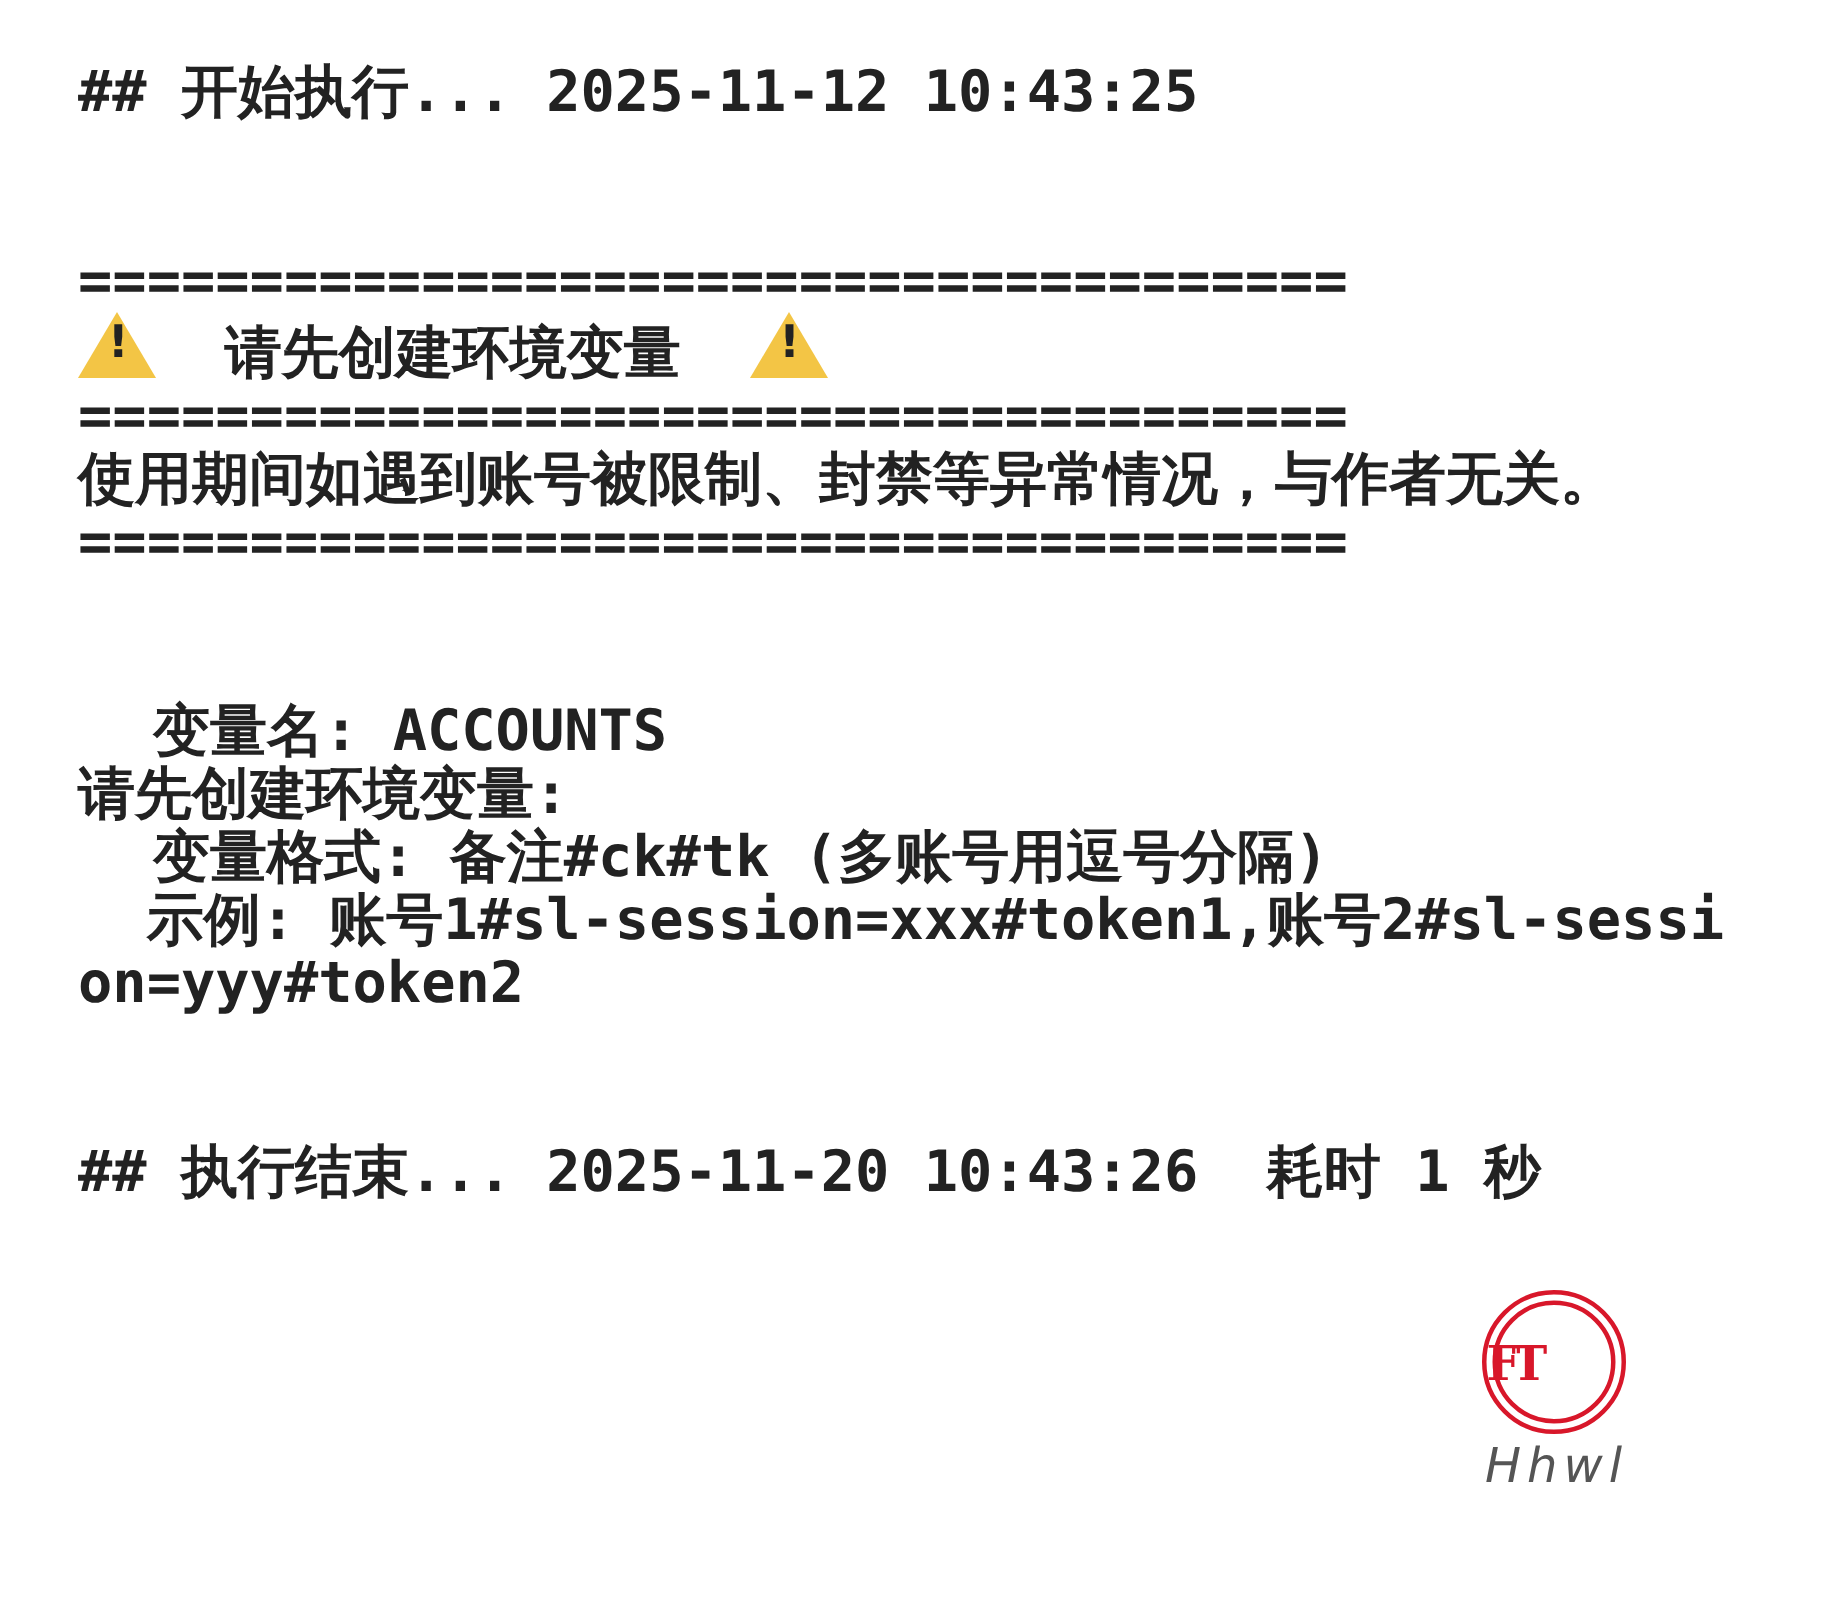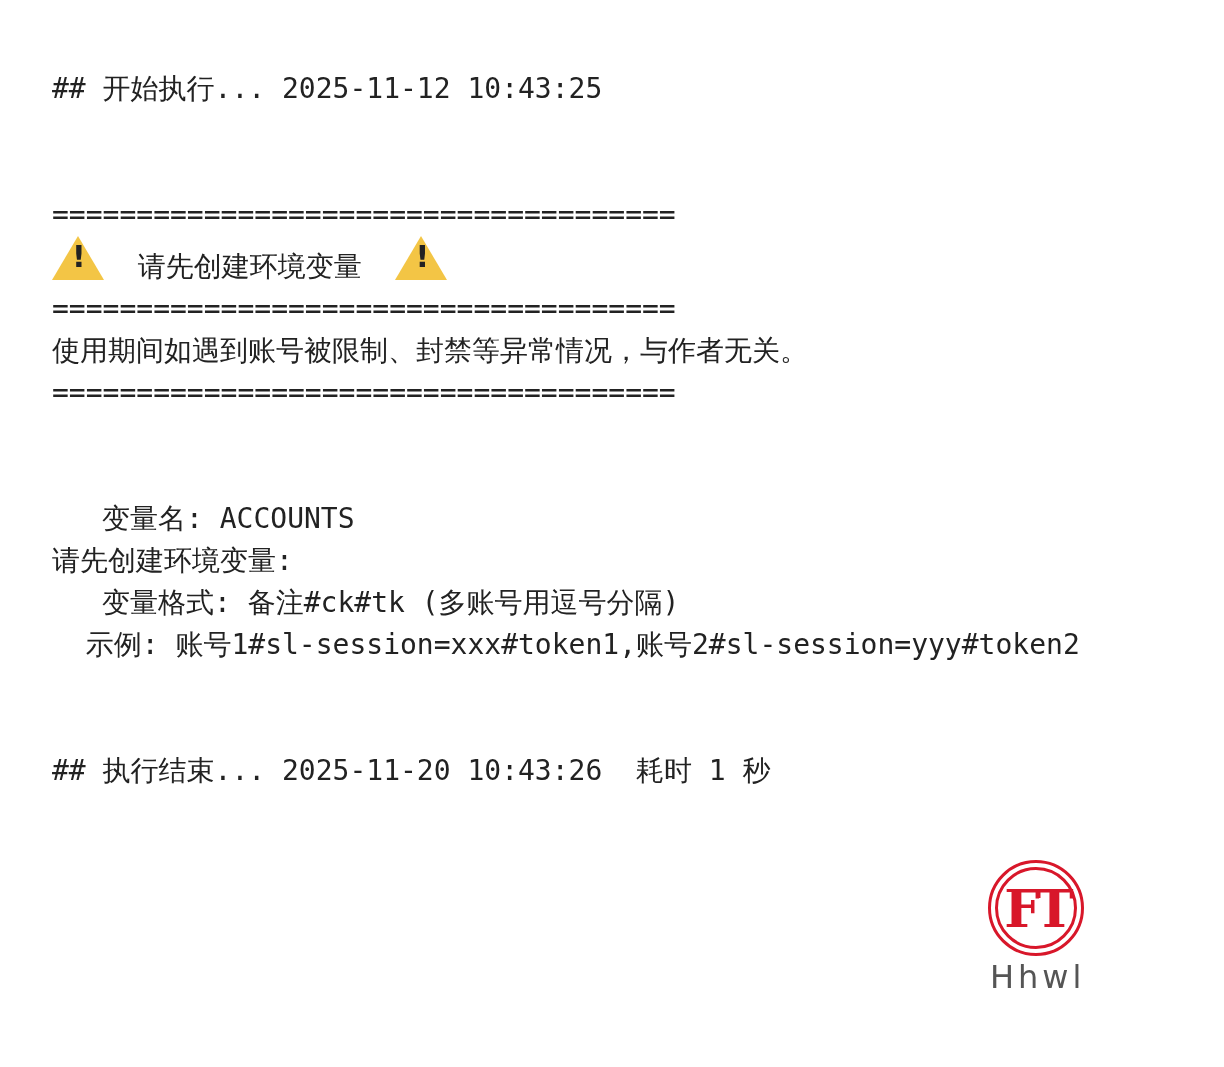--- a/index.html
+++ b/index.html
@@ -2,22 +2,22 @@
 <html><head>
 <meta charset="utf-8">
 <style>
   html, body { margin: 0; padding: 0; background: #ffffff; }
   body {
     width: 1224px; height: 1067px; overflow: hidden; position: relative;
     font-family: "DejaVu Sans Mono", "Liberation Mono", monospace;
     color: #222222;
   }
   .log {
-    position: absolute; left: 52px; top: 68px; width: 1100px;
-    font-size: 28px; line-height: 42px;
+    position: absolute; left: 52px; top: 40px; width: 1100px;
+    font-size: 38px; line-height: 42px; font-weight: bold;
   }
   .line { white-space: pre-wrap; word-break: break-all; margin: 0; }
   .cjk { font-family: "DejaVu Sans", "Liberation Sans", sans-serif; }
   .sep { letter-spacing: 0; }
   .blank { height: 42px; }
   .warn-icon {
     display: inline-block; width: 0; height: 0; vertical-align: -4px;
     border-left: 26px solid transparent; border-right: 26px solid transparent;
     border-bottom: 44px solid #f3c545; position: relative;
   }
@@ -37,27 +37,27 @@
   .indent { padding-left: 50px; }
   .stamp {
     position: absolute; left: 988px; top: 860px; width: 96px; height: 96px;
     border-radius: 50%; border: 3px solid #d8172a; box-sizing: border-box;
   }
   .stamp::before {
     content: ""; position: absolute; left: 4px; top: 4px; right: 4px; bottom: 4px;
     border-radius: 50%; border: 3px solid #d8172a;
   }
   .stamp-text {
-    position: absolute; left: 0; top: 18px; width: 100%; text-align: center;
+    position: absolute; left: 0; top: 18px; width: 100%; text-align: left;
     font-family: "DejaVu Serif", "Liberation Serif", serif; font-weight: bold;
-    font-size: 52px; line-height: 56px; color: #d8172a; letter-spacing: -6px;
+    font-size: 32px; line-height: 56px; color: #d8172a; letter-spacing: -6px;
   }
   .signature {
     position: absolute; left: 990px; top: 958px;
-    font-family: "DejaVu Sans", sans-serif; 
+    font-family: "DejaVu Sans", sans-serif; font-style: italic;
     font-size: 32px; color: #555; letter-spacing: 4px;
   }
 </style>
 </head>
 <body>
 
 <div class="log">
   <div class="line">## 开始执行... 2025-11-12 10:43:25</div>
   <div class="blank"></div>
   <div class="blank"></div>

